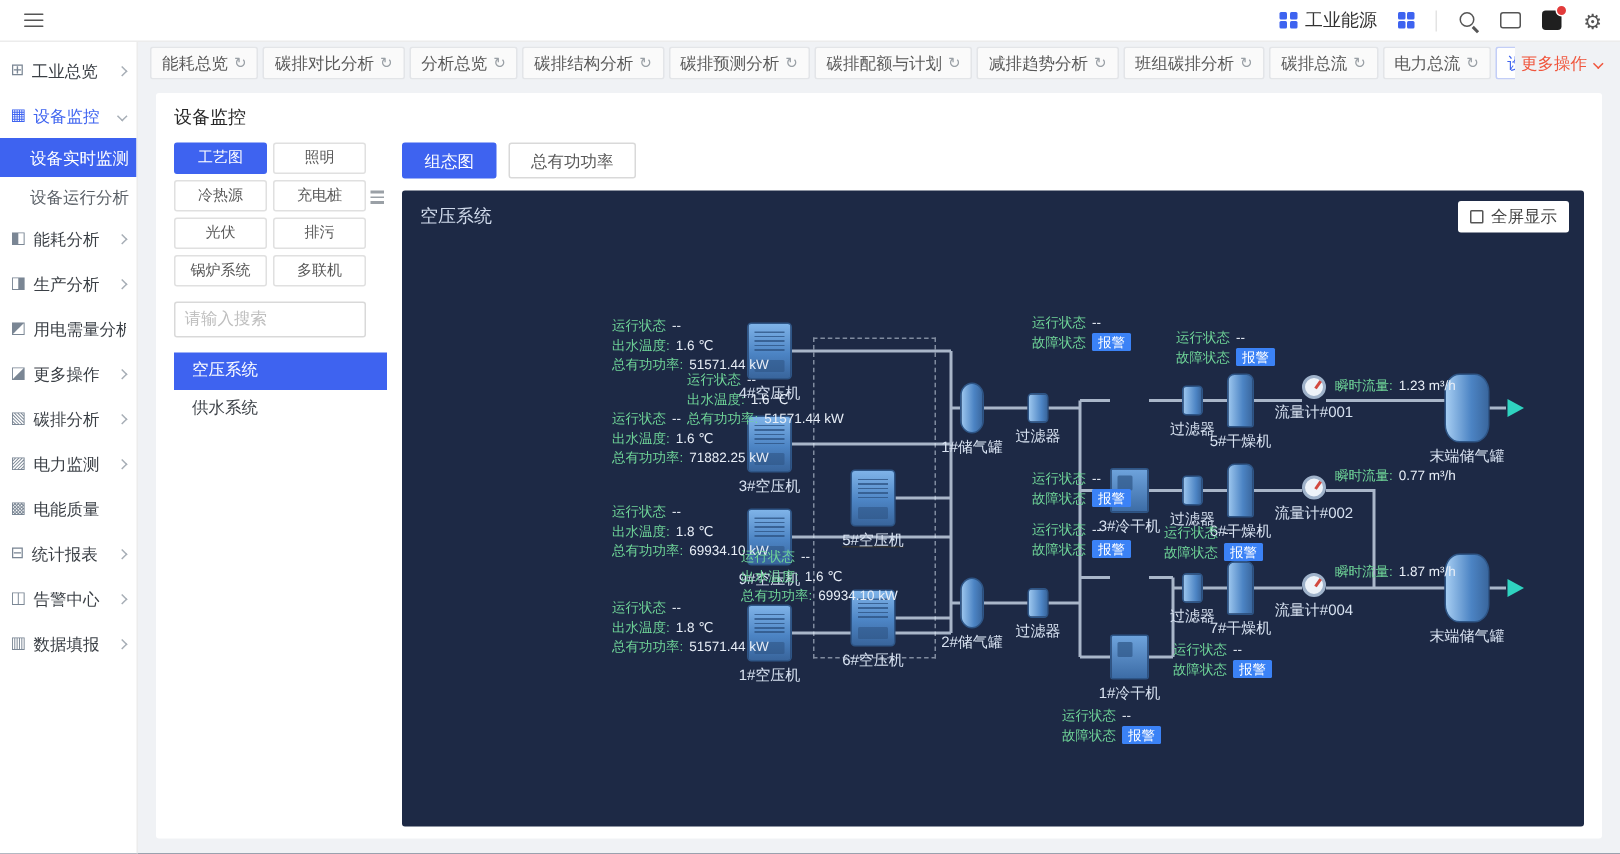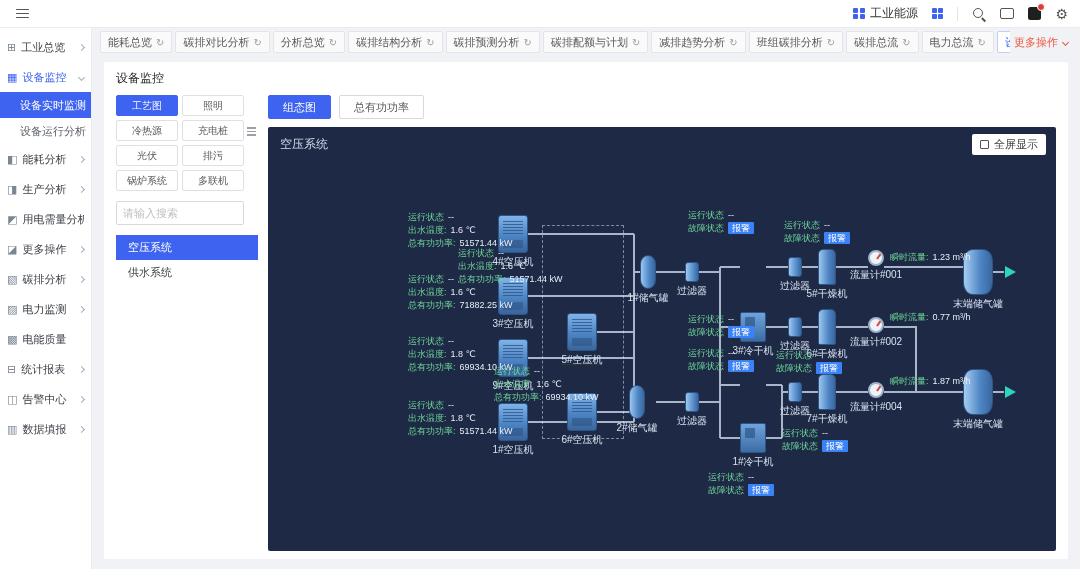--- a/index.html
+++ b/index.html
@@ -368,21 +368,21 @@
                     <span class="nm">6#空压机</span>
                   </div>
                   <div class="node" style="left: 345px; top: 128px;">
                     <span class="dv dv-tank"></span>
                     <span class="nm">1#储气罐</span>
                   </div>
                   <div class="node" style="left: 389px; top: 135px;">
                     <span class="dv dv-filter"></span>
                     <span class="nm">过滤器</span>
                   </div>
-                  <div class="node" style="left: 334px; top: 258px;">
+                  <div class="node" style="left: 345px; top: 258px;">
                     <span class="dv dv-tank"></span>
                     <span class="nm">2#储气罐</span>
                   </div>
                   <div class="node" style="left: 389px; top: 265px;">
                     <span class="dv dv-filter"></span>
                     <span class="nm">过滤器</span>
                   </div>
                   <div class="node" style="left: 450px; top: 185px; align-items: center;">
                     <span class="dv dv-dryer"></span>
                     <span class="nm">3#冷干机</span>

